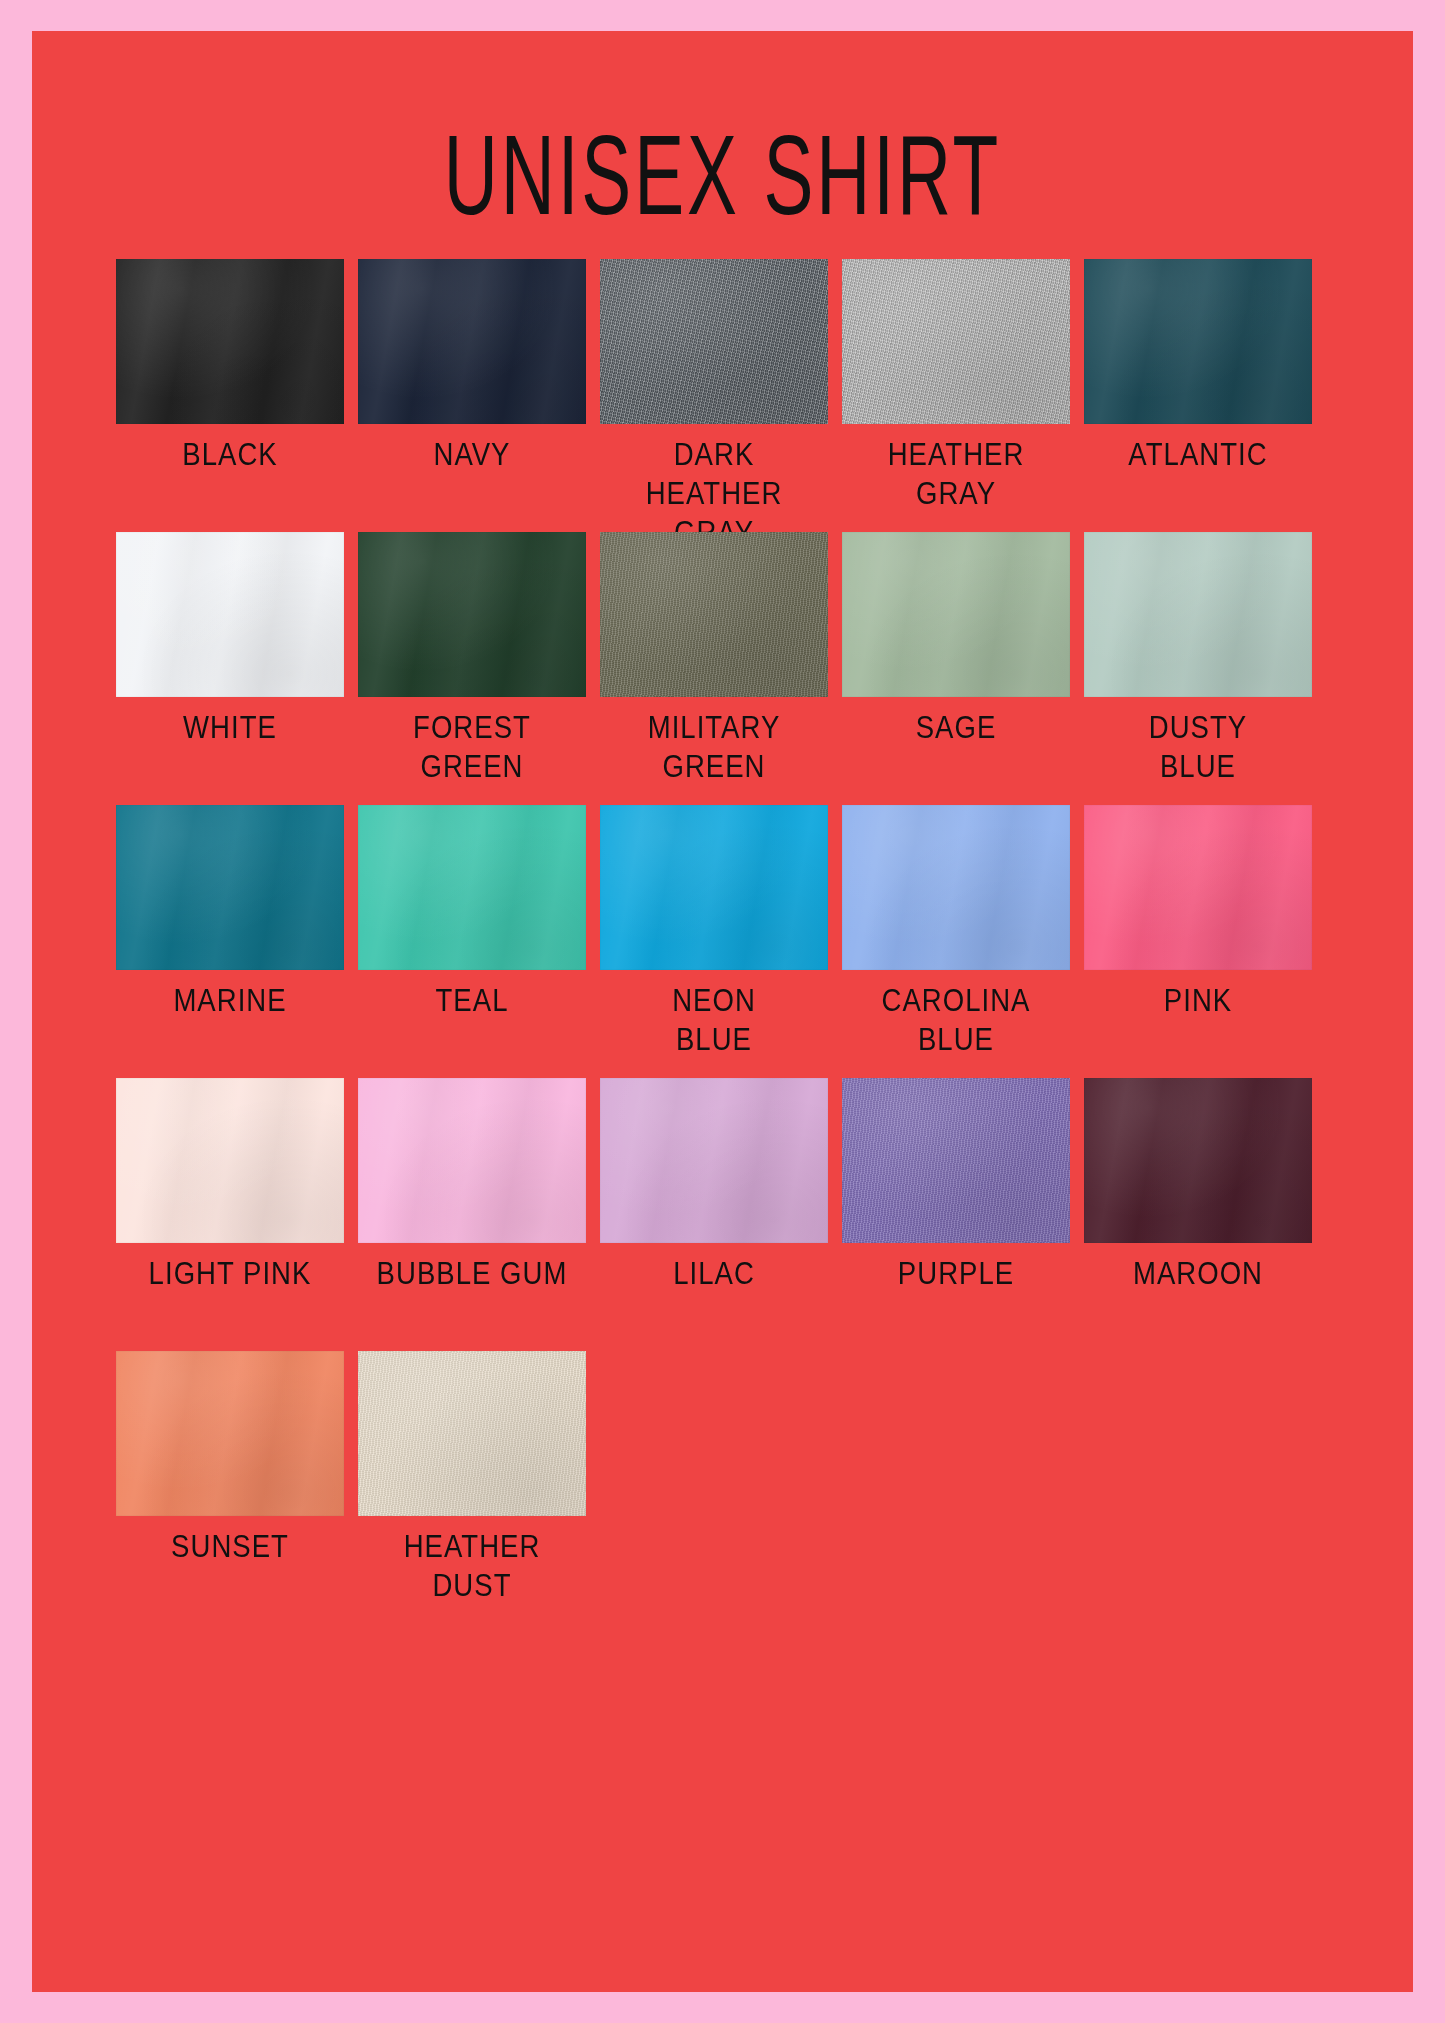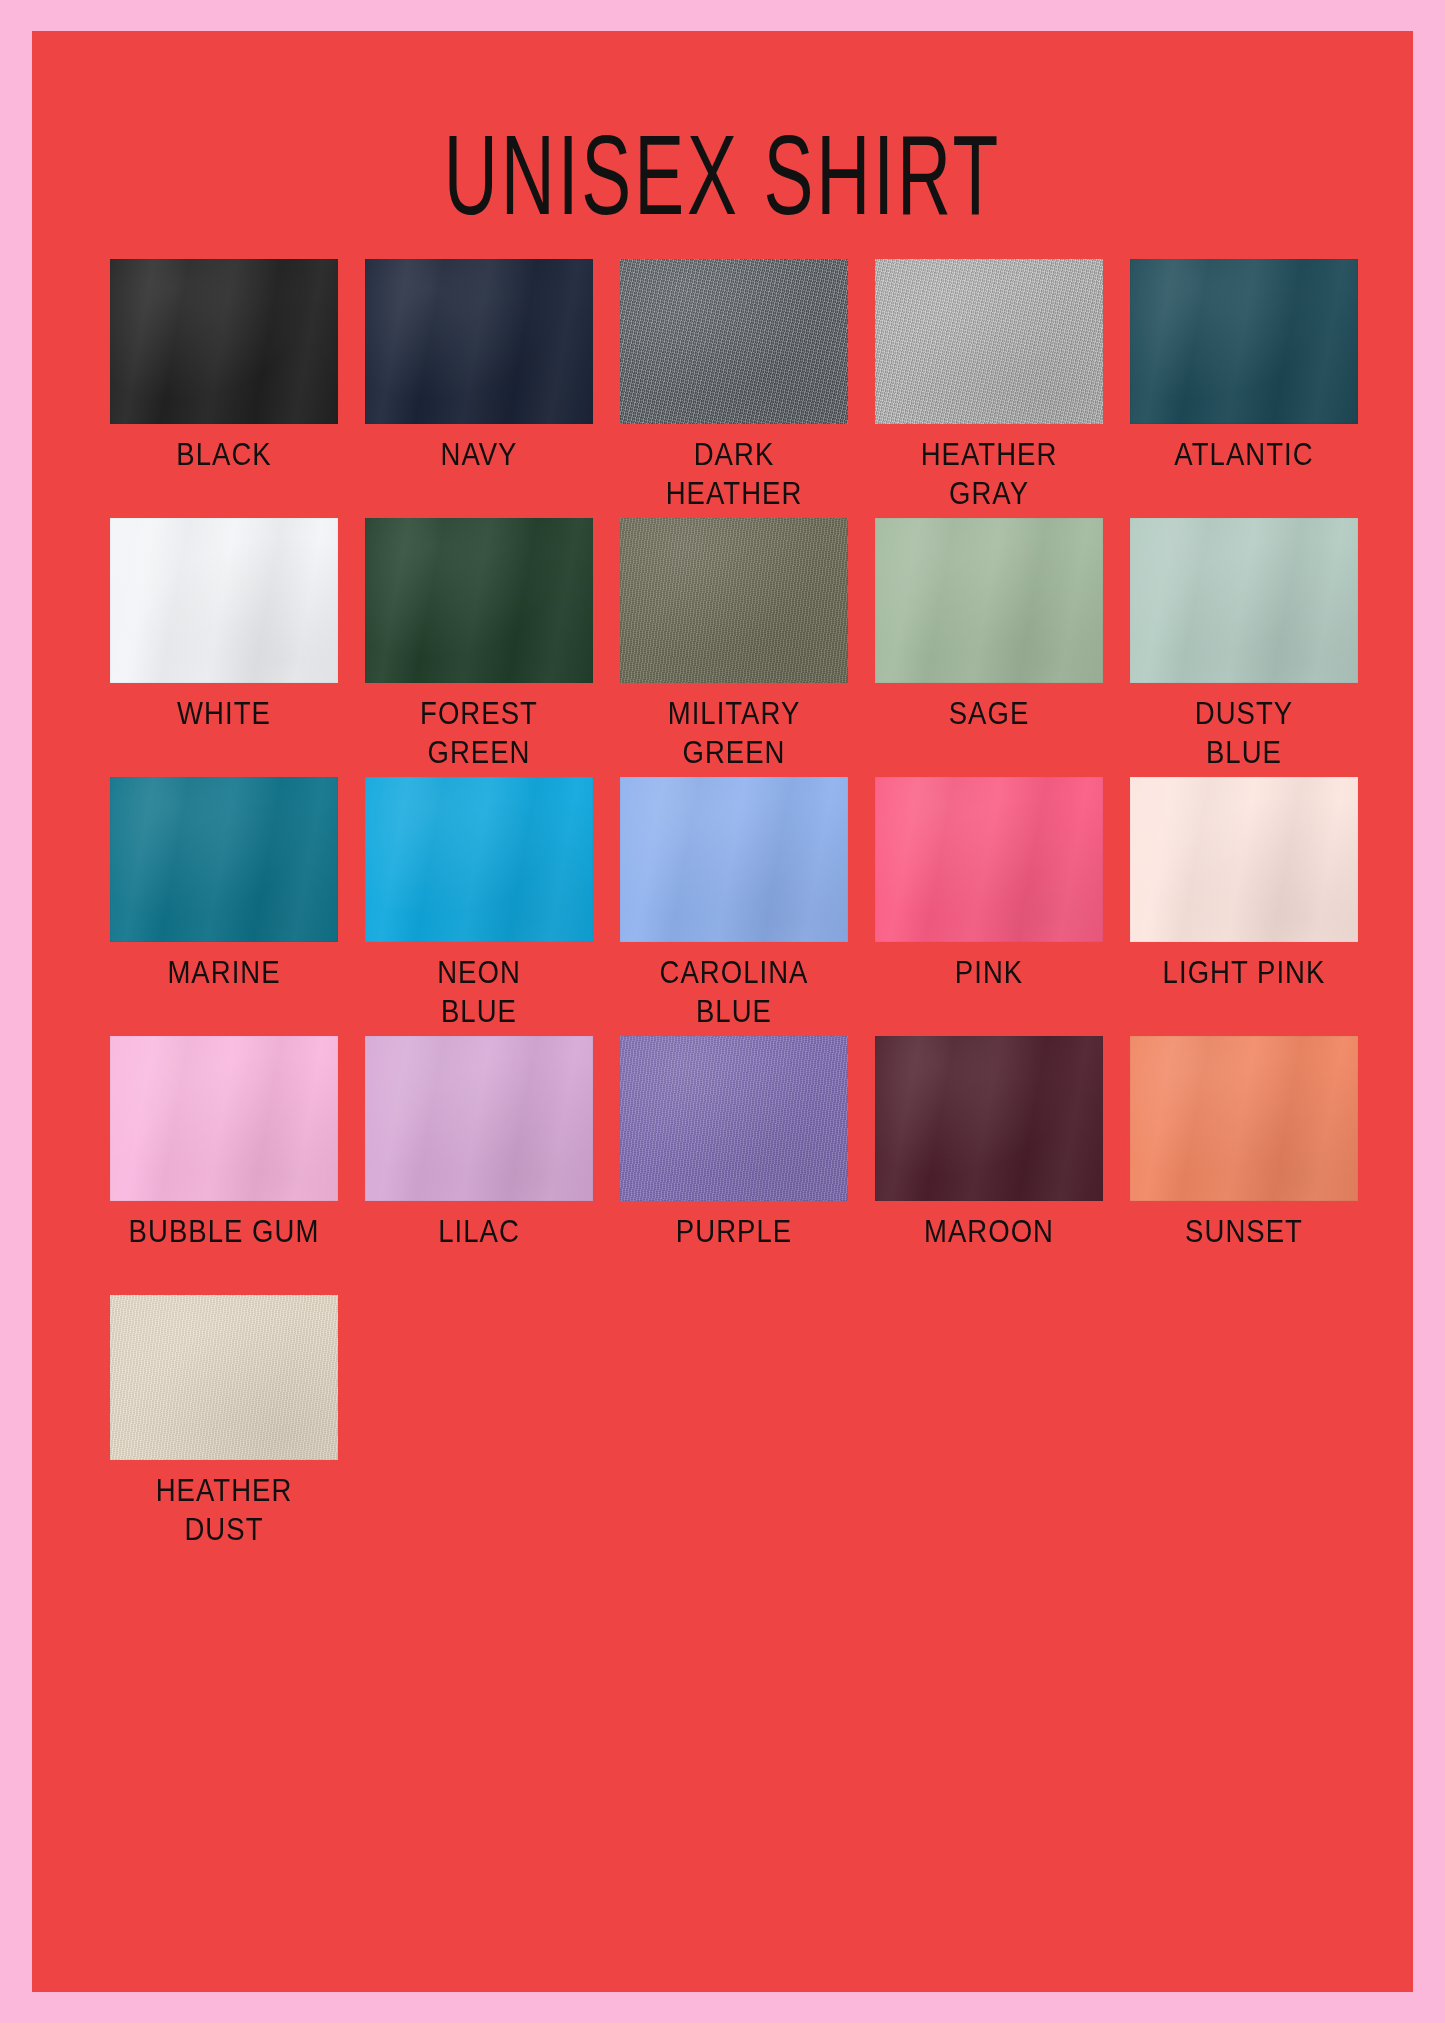--- a/index.html
+++ b/index.html
@@ -46,27 +46,28 @@
     letter-spacing: 4px;
     font-weight: 300;
     color: #111111;
     transform: scaleX(0.72) scaleY(1.08);
     transform-origin: center top;
     white-space: nowrap;
   }
 
   .grid {
     position: absolute;
-    left: 78px;
+    left: 84px;
     top: 228px;
     width: 1251px;
     display: grid;
     grid-template-columns: repeat(5, 228px);
     column-gap: 27px;
     row-gap: 0px;
+    gap: 14px;
   }
 
   .cell {
     width: 228px;
     height: 259px;
     position: relative;
   }
 
   .swatch {
     width: 228px;
@@ -206,20 +207,24 @@
         <div class="cell">
           <div class="swatch" style="background-color: rgb(179, 203, 194);"></div>
           <div class="label">DUSTY
 BLUE</div>
         </div>
         <div class="cell">
           <div class="swatch" style="background-color: rgb(16, 116, 139);"></div>
           <div class="label">MARINE</div>
         </div>
         <div class="cell">
+          <div class="swatch" style="background-color: rgb(62, 197, 173);"></div>
+          <div class="label">TEAL</div>
+        </div>
+        <div class="cell">
           <div class="swatch" style="background-color: rgb(15, 167, 221);"></div>
           <div class="label">NEON
 BLUE</div>
         </div>
         <div class="cell">
           <div class="swatch" style="background-color: rgb(143, 177, 238);"></div>
           <div class="label">CAROLINA
 BLUE</div>
         </div>
         <div class="cell">

